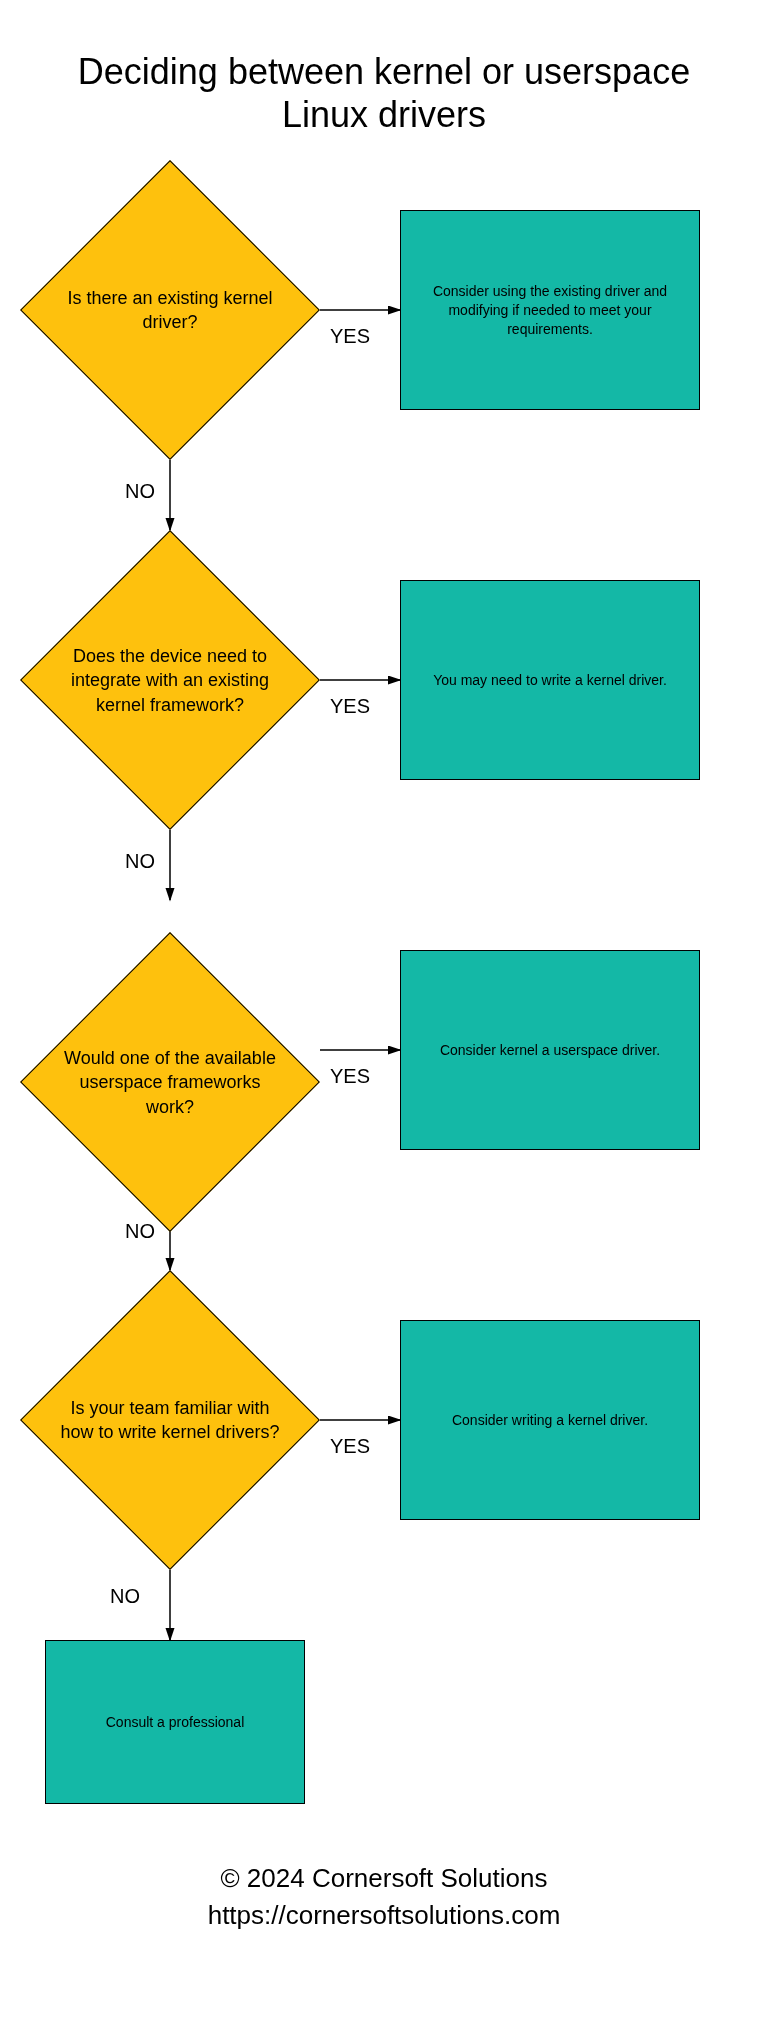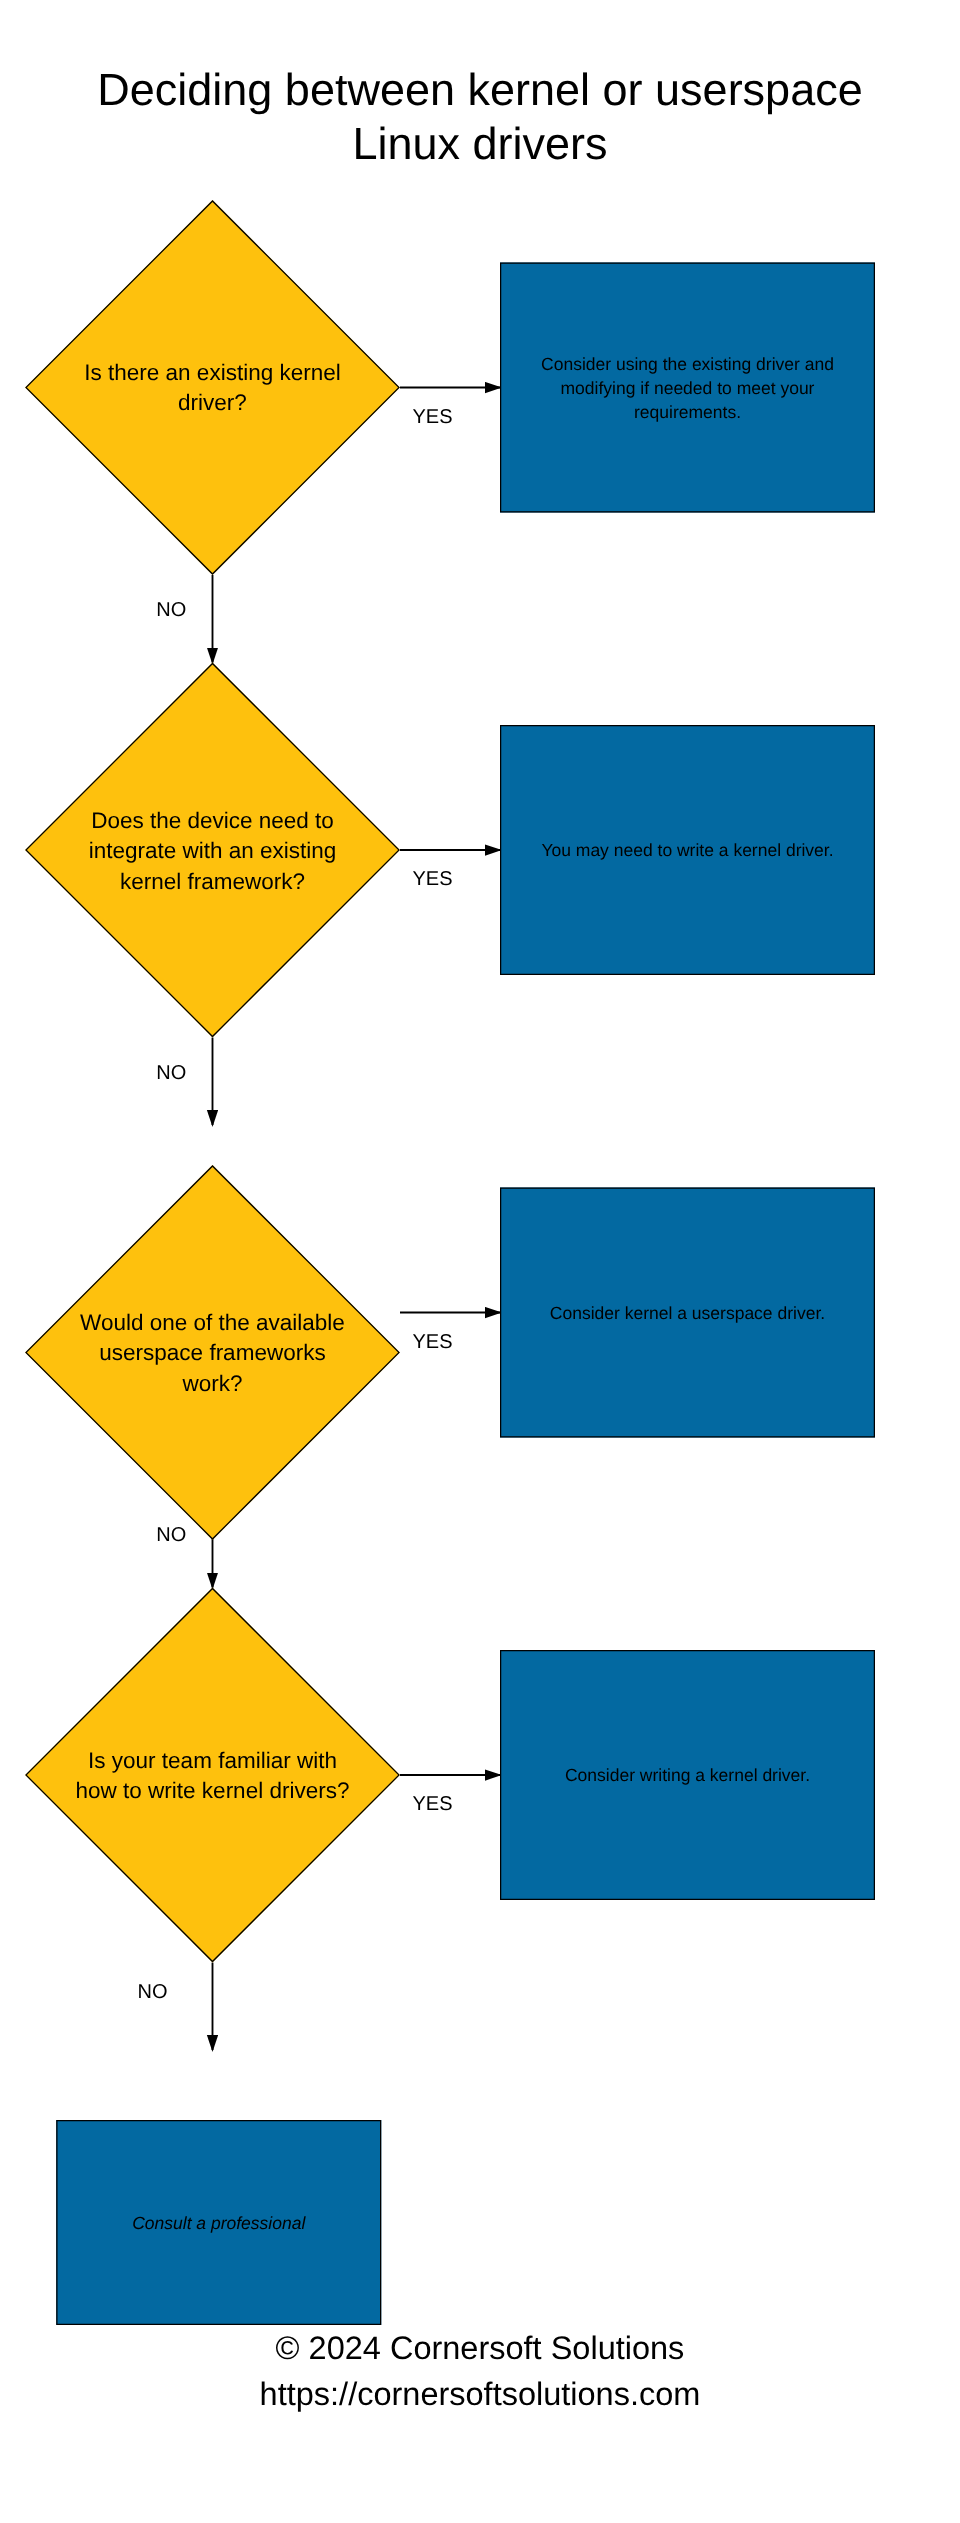--- a/index.html
+++ b/index.html
@@ -16,21 +16,21 @@
     line-height: 1.2;
     margin-bottom: 24px;
   }
   .flowchart {
     position: relative;
     width: 688px;
     height: 1640px;
   }
   .node {
     position: absolute;
-    background: #0369a1;
+    background: #14b8a6;
     border: 1.5px solid #000;
     display: flex;
     align-items: center;
     justify-content: center;
     text-align: center;
     font-size: 14px;
     line-height: 1.35;
     padding: 12px;
   }
   .diamond-wrap {
@@ -54,21 +54,21 @@
     display: flex;
     align-items: center;
     justify-content: center;
     text-align: center;
     font-size: 18px;
     line-height: 1.35;
     padding: 40px;
   }
   .label {
     position: absolute;
-    font-size: 16px;
+    font-size: 20px;
     font-family: Verdana, Geneva, sans-serif;
   }
   .footer {
     margin-top: 60px;
     text-align: center;
     font-size: 26px;
     line-height: 1.4;
   }
   svg.connectors {
     position: absolute;
@@ -146,21 +146,21 @@
     <div class="diamond-shape"></div>
     <div class="diamond-text">Is your team familiar with how to write kernel drivers?</div>
   </div>
   <div class="label" style="left:290px; top:1275px;">YES</div>
   <div class="label" style="left:70px; top:1425px;">NO</div>
 
   <div class="node" style="left:360px; top:1160px; width:300px; height:200px;">
     <span>Consider writing a kernel driver.</span>
   </div>
 
-  <div class="node" style="left:5px; top:1536px; width:260px; height:164px;font-style:italic;">
+  <div class="node" style="left:5px; top:1480px; width:260px; height:164px;">
     <span>Consult a professional</span>
   </div>
 
 </div>
 
 <div class="footer">
   <div>© 2024 Cornersoft Solutions</div>
   <div>https://cornersoftsolutions.com</div>
 </div>
 

